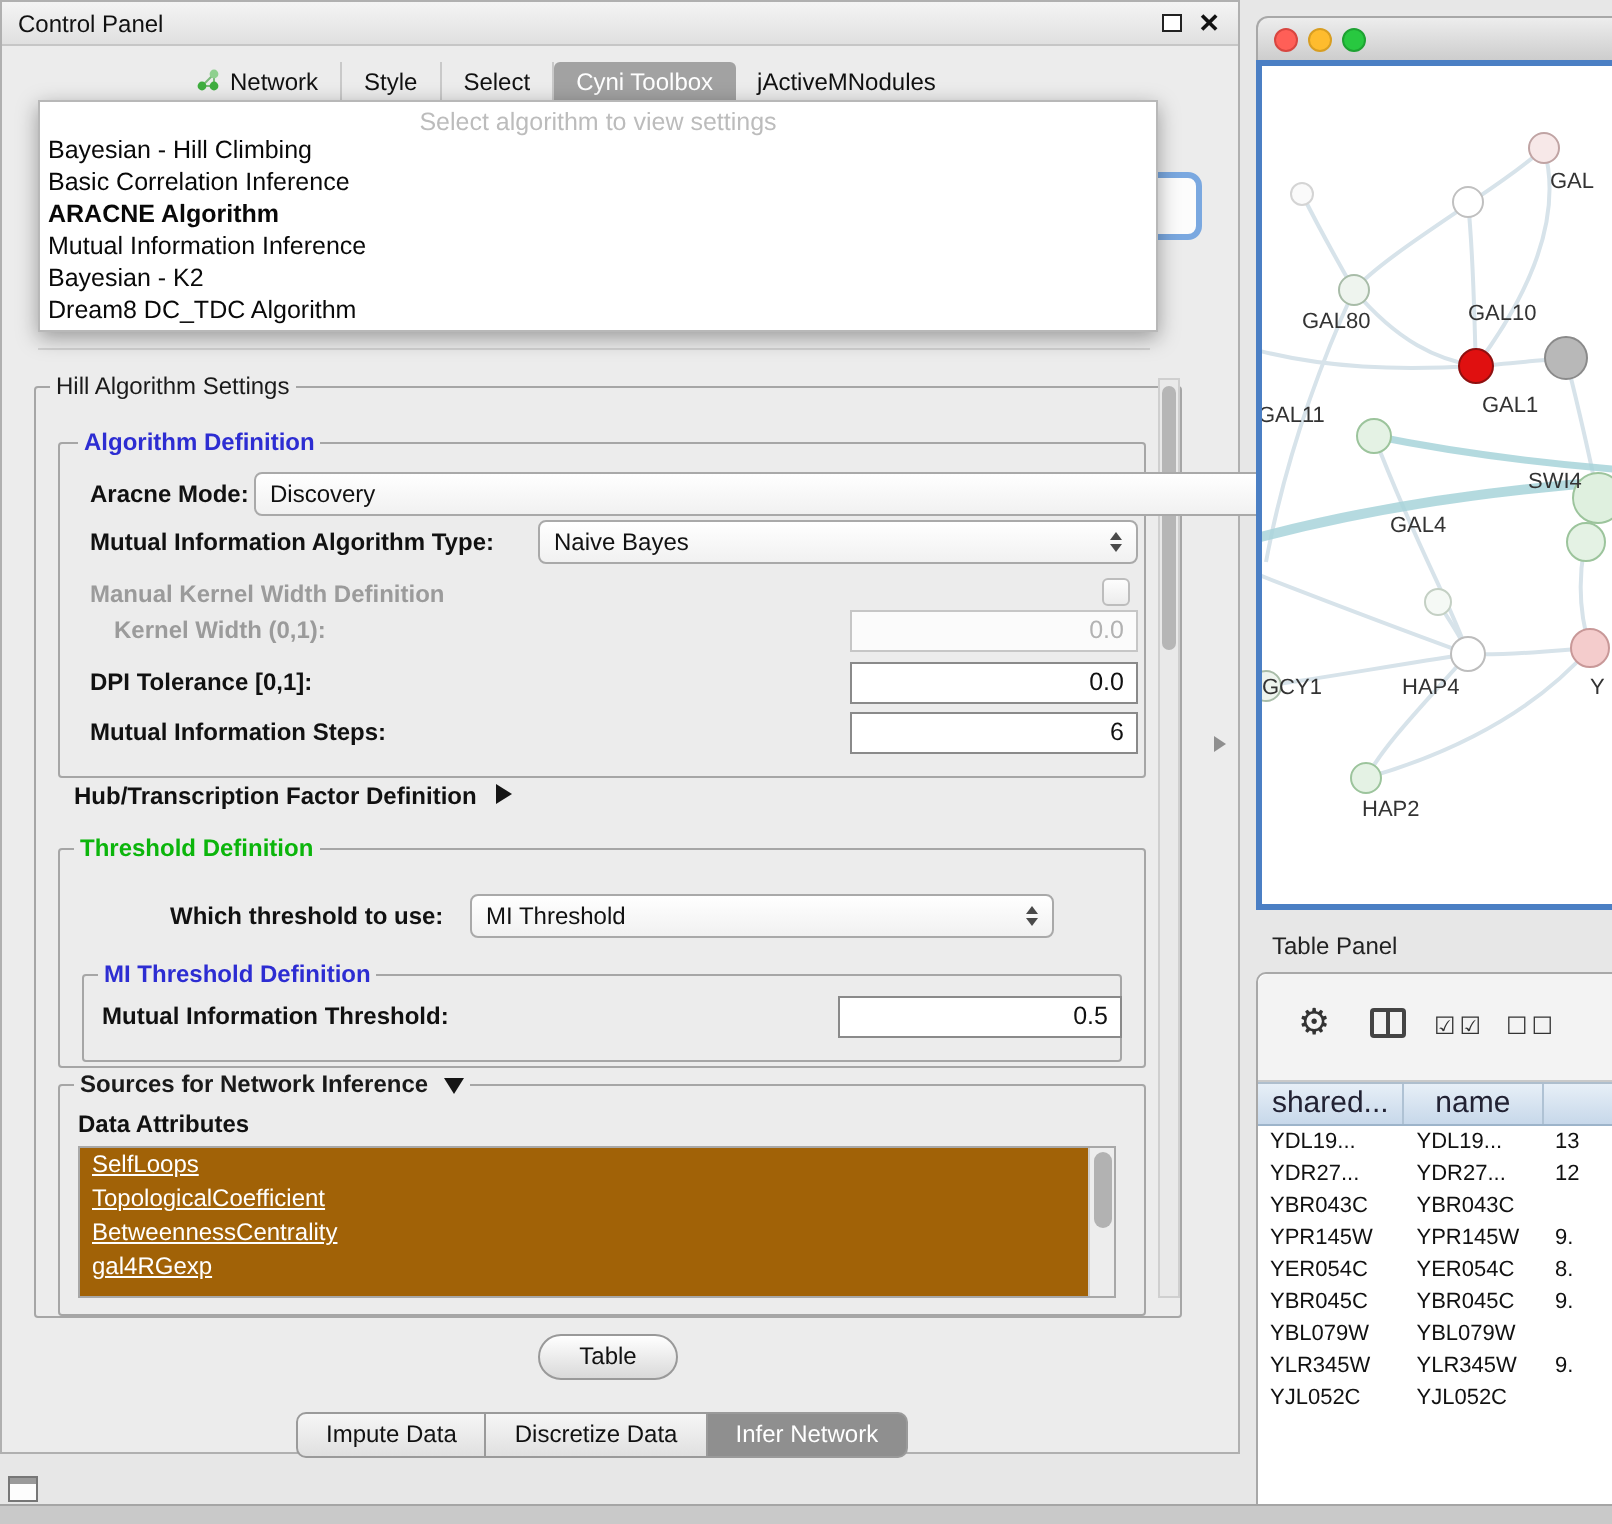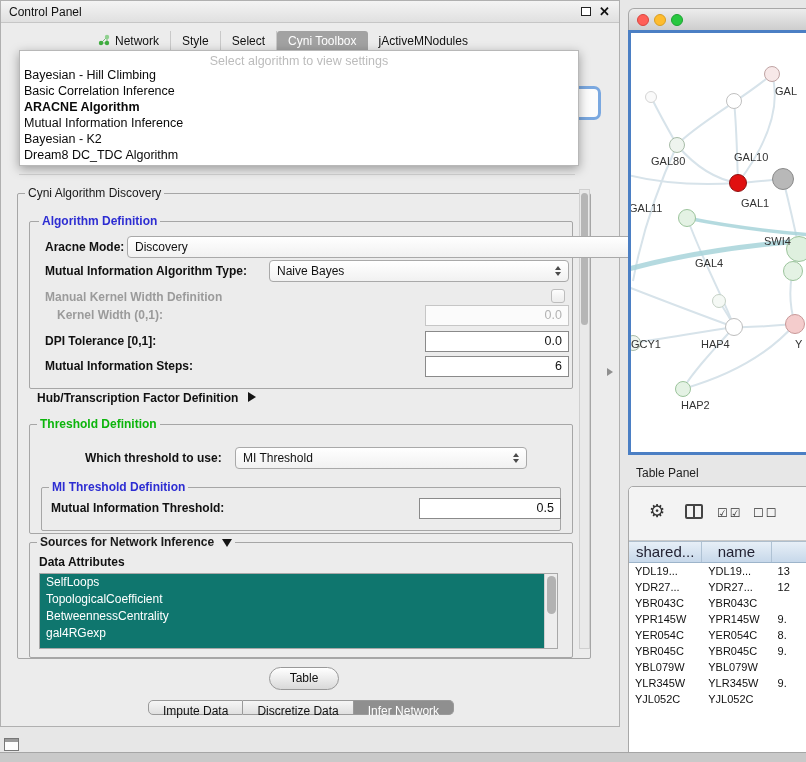--- a/index.html
+++ b/index.html
@@ -57,33 +57,33 @@
   .checkbox { position:absolute; width:14px; height:14px; border:1px solid #bdbdbd; border-radius:3px;
         background:linear-gradient(#fdfdfd,#ececec); }
 
   .tri-right { display:inline-block; width:0; height:0; border-top:5.5px solid transparent;
         border-bottom:5.5px solid transparent; border-left:8px solid #151515; margin-left:10px; }
   .tri-down { display:inline-block; width:0; height:0; border-left:5.5px solid transparent;
         border-right:5.5px solid transparent; border-top:8px solid #151515; margin-left:8px; vertical-align:middle; }
 
   .attr-list { position:absolute; left:38px; top:572px; width:519px; height:76px; background:#fff;
         border:1px solid #a8a8a8; overflow:hidden; }
-  .attr-item { height:17px; line-height:17px; width:505px; background:#0f766e; color:#fff;
-        padding-left:6px; font-size:12px; white-space:nowrap; }
+  .attr-item { height:17px; line-height:17px; width:505px; background:#a16207; color:#fff;
+        padding-left:6px; font-size:12px; white-space:nowrap;text-decoration:underline; }
   .attr-item.partial { height:6px; }
   .list-scroll { position:absolute; right:0; top:0; width:13px; height:100%; background:#ededed; border-left:1px solid #cfcfcf; }
   .list-thumb { position:absolute; left:1.5px; top:2px; width:9px; height:38px; background:#b2b2b2; border-radius:5px; }
 
   .main-scroll { position:absolute; left:578px; top:188px; width:11px; height:460px; background:#e9e9e9; border:1px solid #cfcfcf; }
   .main-thumb { position:absolute; left:1px; top:3px; width:7px; height:132px; background:#b6b6b6; border-radius:4px; }
 
   .apply-btn { position:absolute; left:268px; top:666px; width:70px; height:23px; border:1px solid #999;
         border-radius:12px; background:linear-gradient(#ffffff,#d9d9d9); text-align:center; line-height:21px; color:#111; }
 
-  .bottom-tabs { position:absolute; left:147px; top:699px; height:15px; display:flex; }
+  .bottom-tabs { position:absolute; left:147px; top:699px; height:34px; display:flex;align-items:center; }
   .btab { border:1px solid #9a9a9a; border-left:none; background:linear-gradient(#f6f6f6,#e0e0e0);
         padding:0 14px; line-height:21px; color:#111; }
   .btab:first-child { border-left:1px solid #9a9a9a; border-radius:5px 0 0 5px; }
   .btab:last-child { border-radius:0 5px 5px 0; }
   .btab.active { background:#8f8f8f; color:#fff; }
 
   .hline { position:absolute; left:18px; top:173px; width:556px; height:1px; background:#d2d2d2; }
 
   
   .divider-arrow { position:absolute; left:607px; top:368px; width:0; height:0;
@@ -170,21 +170,21 @@
     <div class="popup-placeholder">Select algorithm to view settings</div>
     <div class="popup-item">Bayesian - Hill Climbing</div>
     <div class="popup-item">Basic Correlation Inference</div>
     <div class="popup-item selected">ARACNE Algorithm</div>
     <div class="popup-item">Mutual Information Inference</div>
     <div class="popup-item">Bayesian - K2</div>
     <div class="popup-item">Dream8 DC_TDC Algorithm</div>
   </div>
 
   <div class="fs" style="left:16px; top:192px; width:574px; height:466px;"></div>
-  <span class="legend" style="left:24px; top:185px;">Cyni Algorithm Discovery</span>
+  <span class="legend" style="left:24px; top:185px;">Hill Algorithm Settings</span>
   <div class="main-scroll">
       <div class="main-thumb"></div>
     </div>
 
   <div class="fs" style="left:28px; top:220px; width:544px; height:168px;"></div>
   <span class="legend blue" style="left:38px; top:213px;">Algorithm Definition</span>
 
   <span class="lbl" style="left:44px; top:239px;">Aracne Mode:</span>
   <div class="combo" style="left:126px; top:235px; width:530px;">
     <span class="val">Discovery</span>

